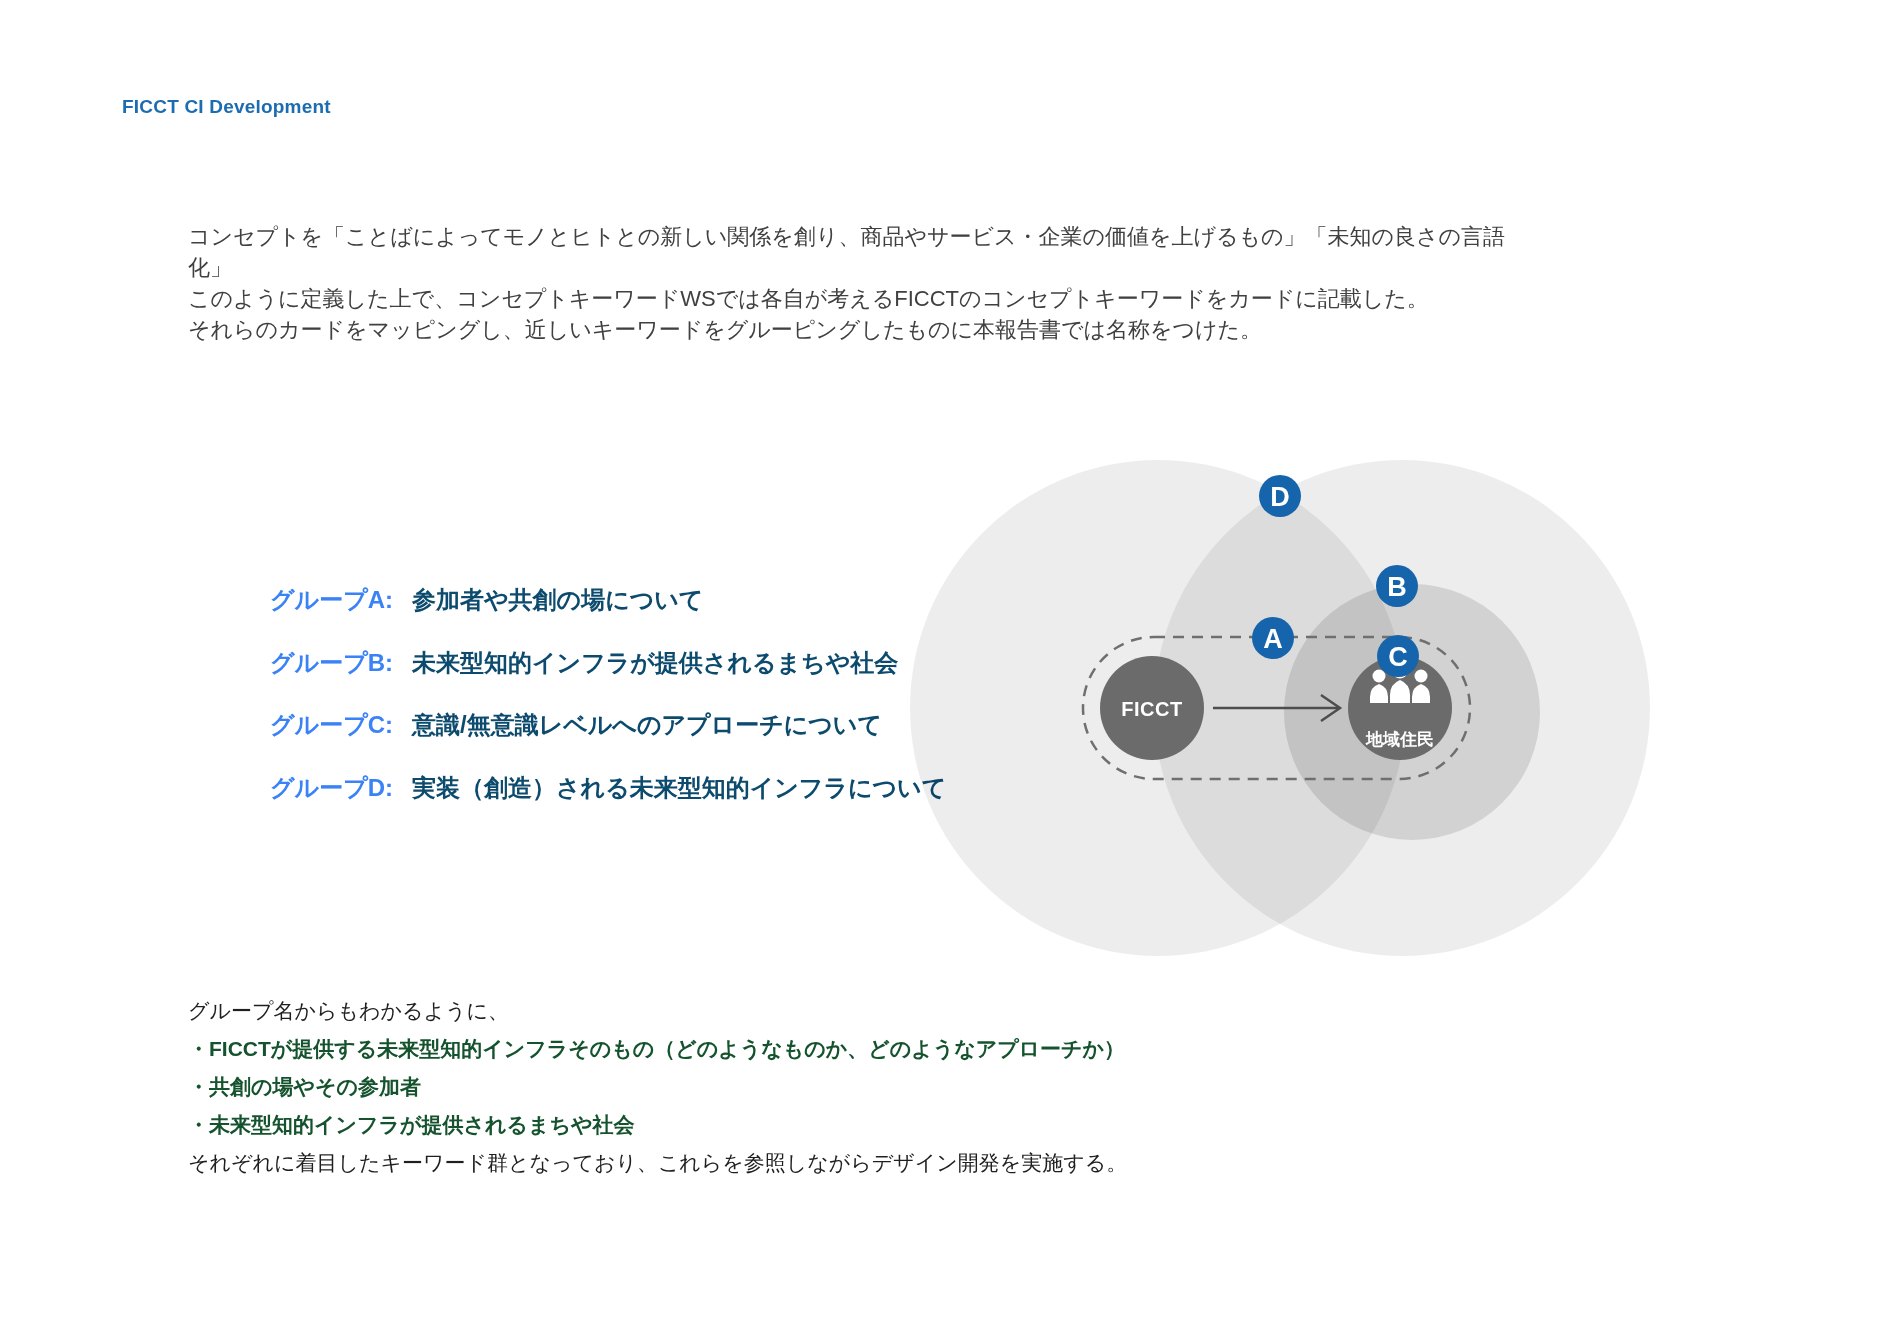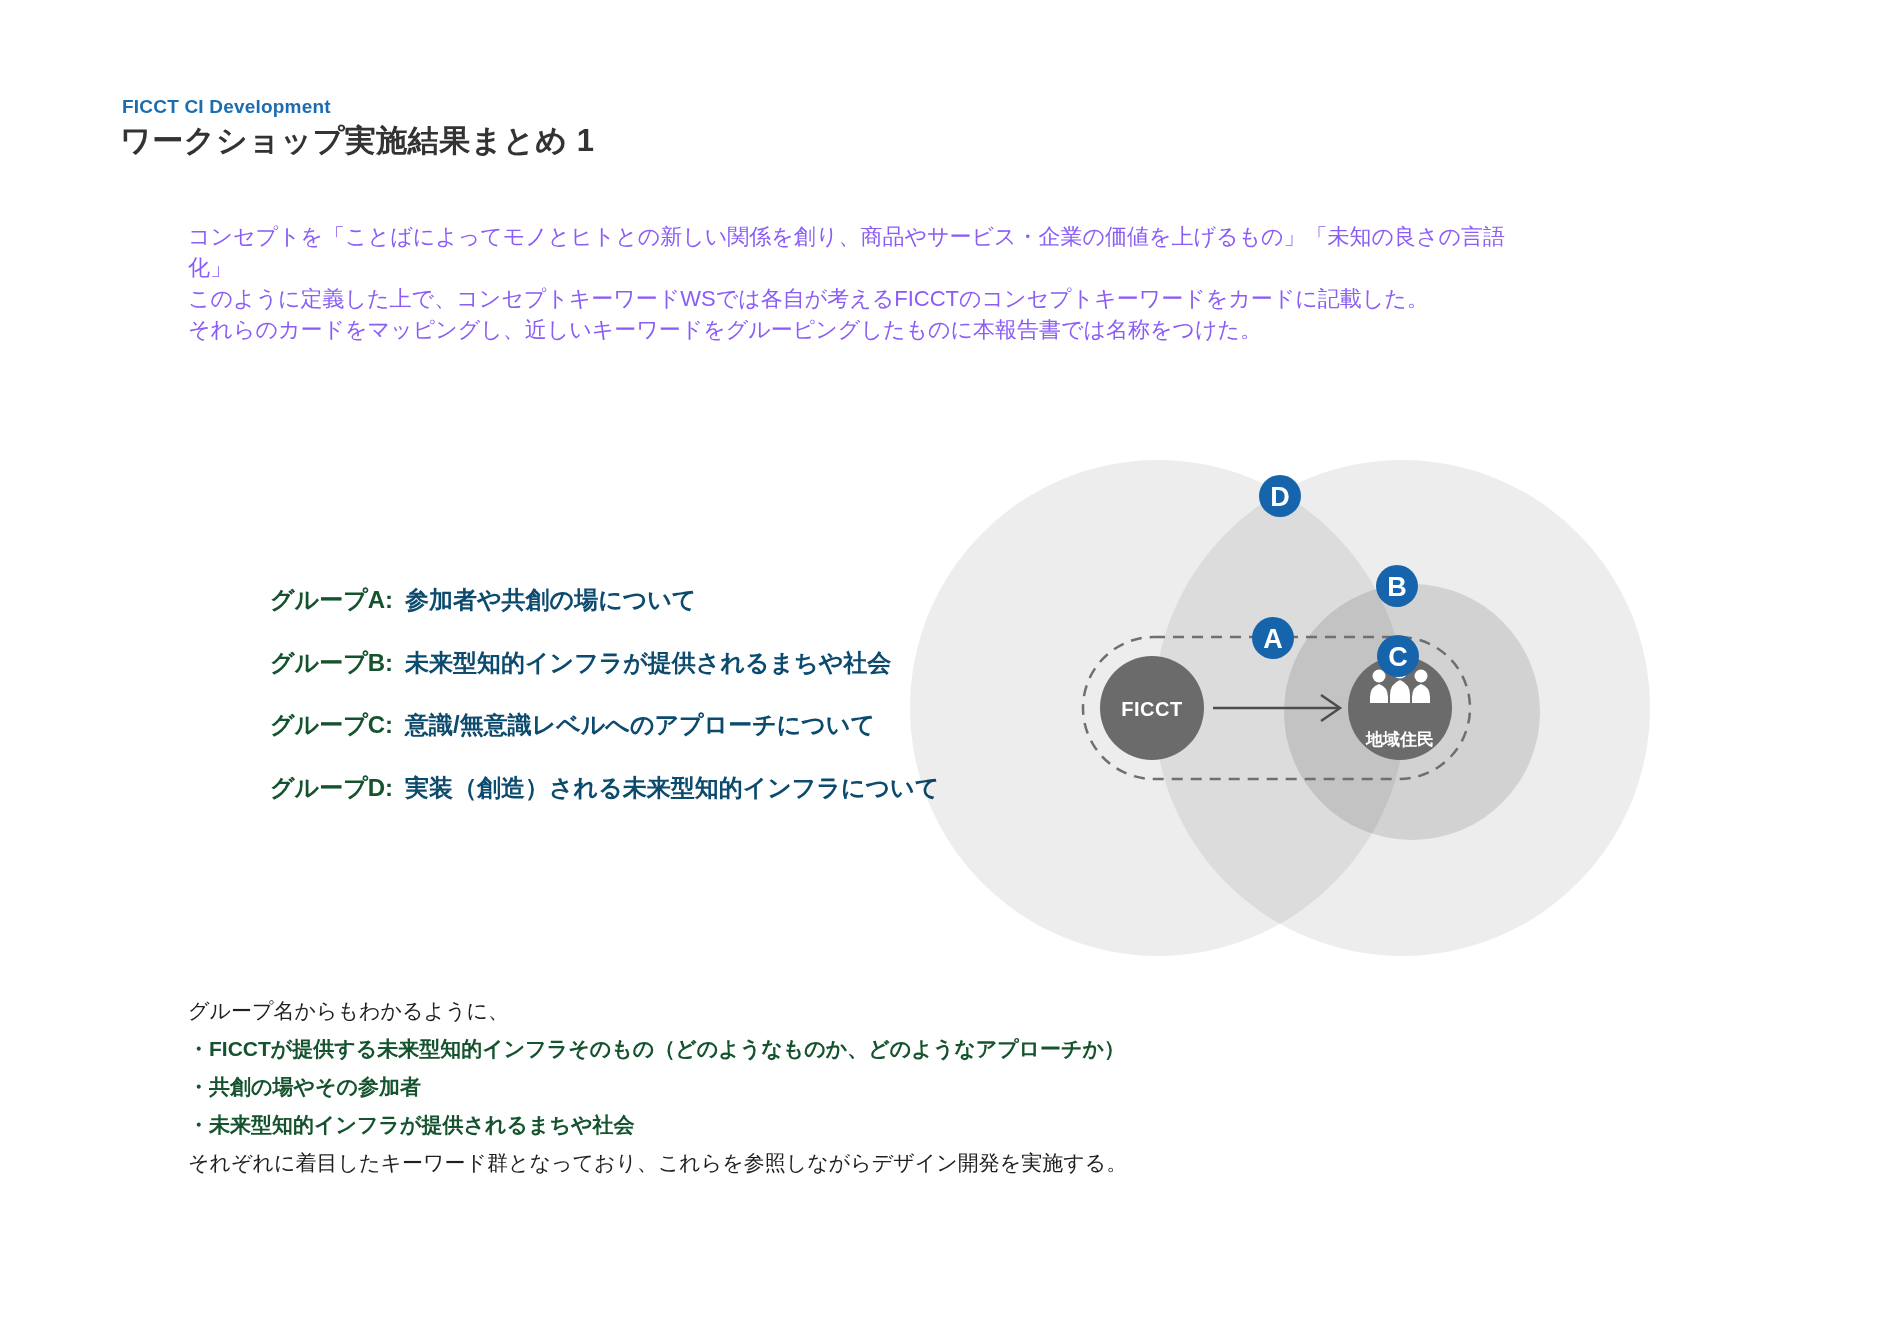--- a/index.html
+++ b/index.html
@@ -19,26 +19,26 @@
     letter-spacing:.2px;
   }
   .page-title{
     left:120px;top:120px;
     font-size:31px;font-weight:700;color:#333;
     letter-spacing:.5px;
   }
   
   .intro{
     left:188px;top:221px;width:1330px;
-    font-size:22px;line-height:31px;color:#8b5cf6;
+    font-size:22px;line-height:31px;color:#404040;
   }
   
   .groups{left:270px;top:584px;}
   .group-row{position:absolute;left:0;white-space:nowrap;font-size:24px;font-weight:700;}
-  .group-row .g-label{color:#14532d;margin-right:12px;}
+  .group-row .g-label{color:#3b82f6;margin-right:19px;}
   .group-row .g-text{color:#0c4a6e;}
   .row-a{top:0px;}
   .row-b{top:63px;}
   .row-c{top:125px;}
   .row-d{top:188px;}
   
   .summary{
     left:188px;top:992px;width:1400px;
     font-size:21px;line-height:38px;color:#1f1f1f;
   }
@@ -49,21 +49,20 @@
   .badge-letter{font-size:27px;font-weight:700;fill:#ffffff;}
   .node-label{font-size:20px;font-weight:700;fill:#ffffff;letter-spacing:.5px;}
   .resident-label{font-size:17px;font-weight:700;fill:#ffffff;}
 </style>
 </head>
 <body>
 
 <div id="page">
 
   <div class="abs eyebrow">FICCT CI Development</div>
-  <div class="abs page-title">ワークショップ実施結果まとめ 1</div>
 
   <div class="abs intro">
     <div>コンセプトを「ことばによってモノとヒトとの新しい関係を創り、商品やサービス・企業の価値を上げるもの」「未知の良さの言語化」</div>
     <div>このように定義した上で、コンセプトキーワードWSでは各自が考えるFICCTのコンセプトキーワードをカードに記載した。</div>
     <div>それらのカードをマッピングし、近しいキーワードをグルーピングしたものに本報告書では名称をつけた。</div>
   </div>
 
   <div class="abs groups">
     <div class="group-row row-a">
       <span class="g-label">グループA:</span><span class="g-text">参加者や共創の場について</span>

